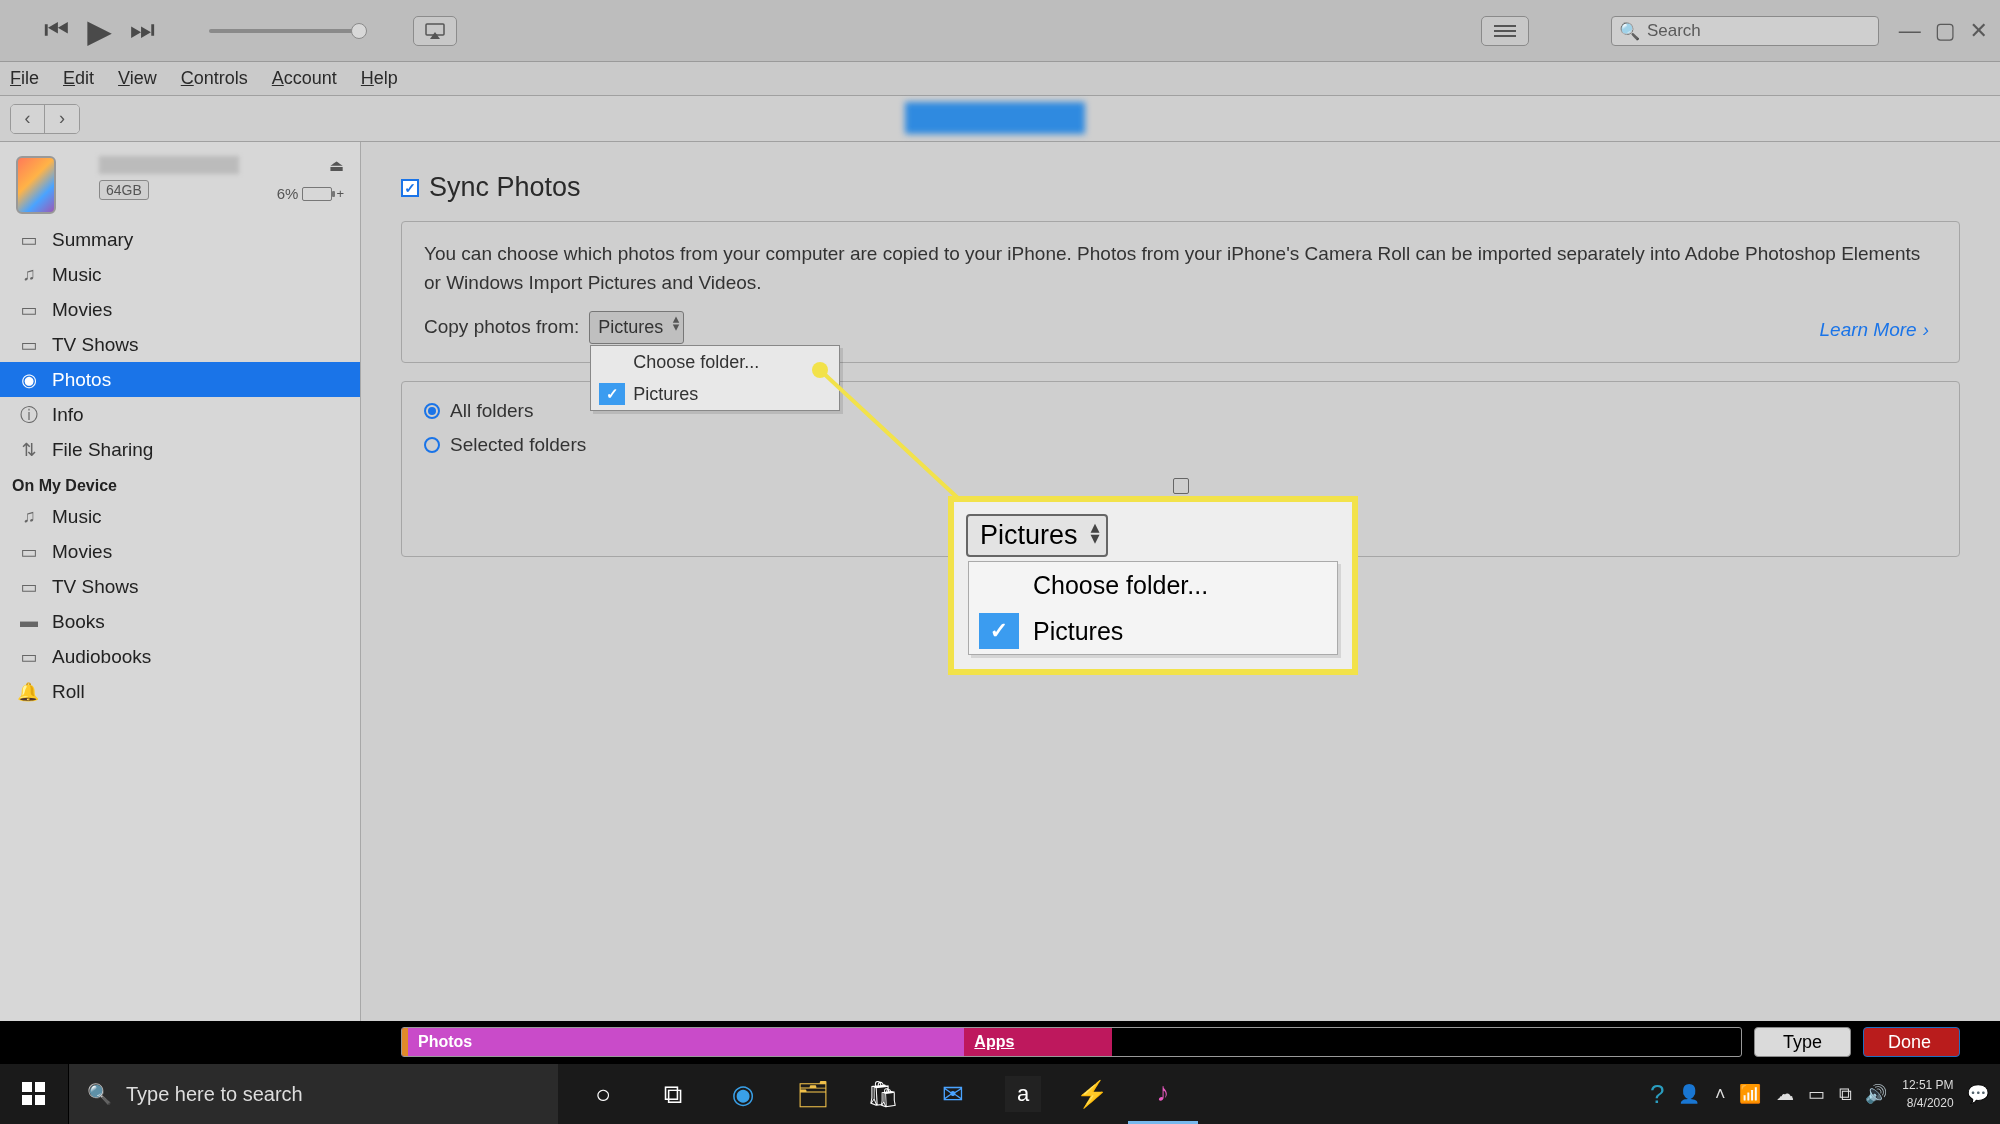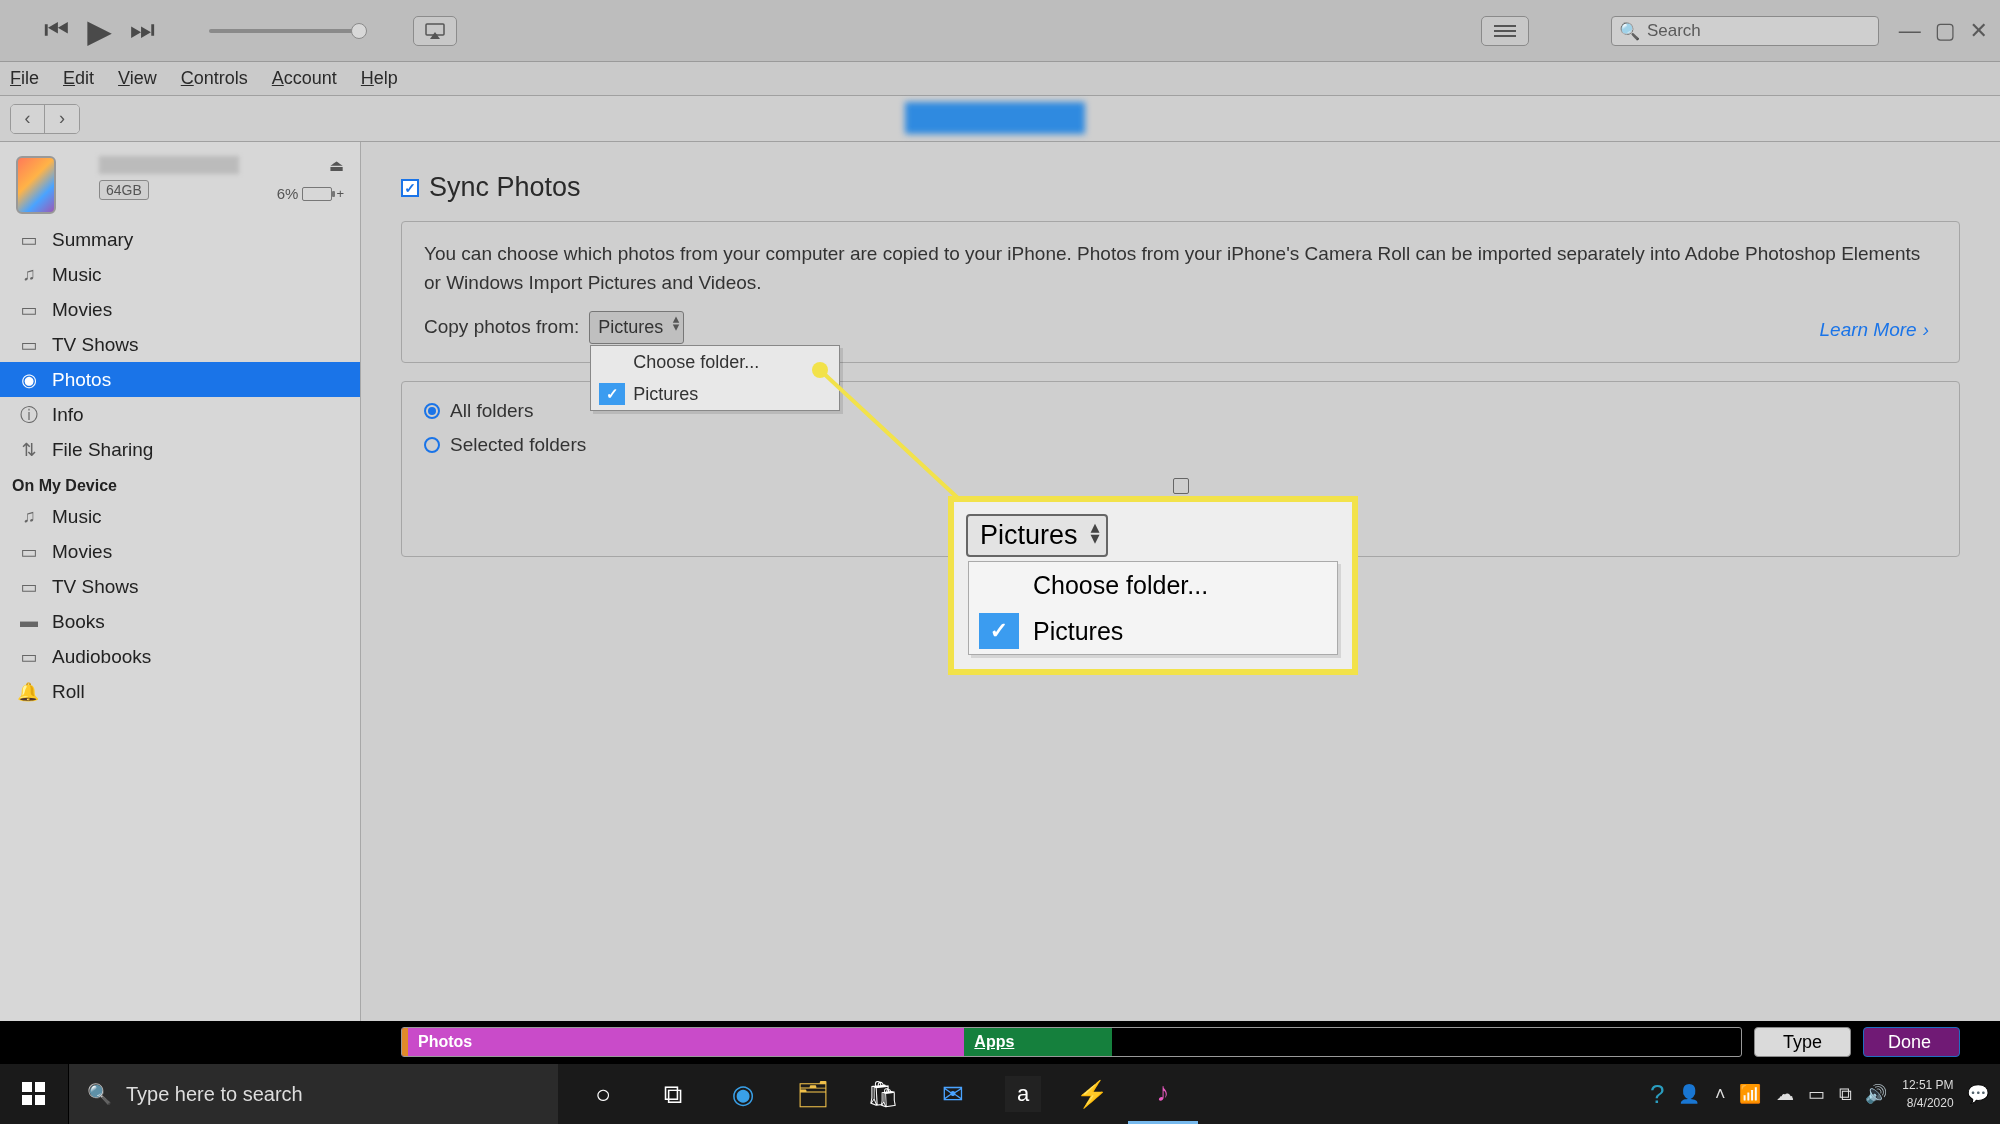--- a/index.html
+++ b/index.html
@@ -66,21 +66,21 @@
 .callout .r{display:flex;align-items:center;height:46px;font-size:25px;padding-left:10px;}
 .callout .r .ck2{width:40px;height:36px;background:#3b9cf0;color:#fff;display:flex;align-items:center;justify-content:center;font-size:22px;font-weight:bold;margin-right:14px;}
 .callout .r.noic{padding-left:64px;}
 
 .ptline{position:absolute;z-index:49;pointer-events:none;}
 
 .bottom{position:absolute;left:361px;right:0;bottom:60px;height:44px;padding:0 40px;display:flex;align-items:center;gap:12px;}
 .storage{flex:1;height:30px;display:flex;border:1px solid #999;border-radius:3px;overflow:hidden;font-size:16px;color:#fff;}
 .seg{display:flex;align-items:center;padding-left:10px;font-weight:600;}
 .btn{height:30px;padding:0 28px;border:1px solid #888;border-radius:4px;background:#dadada;font-size:18px;display:flex;align-items:center;}
-.btn.primary{background:#701a75;color:#fff;border-color:#1f6fc0;padding-left:24px;}
+.btn.primary{background:#b91c1c;color:#fff;border-color:#1f6fc0;padding-left:24px;}
 
 .taskbar{position:absolute;left:0;right:0;bottom:0;height:60px;background:#1a1a1a;display:flex;align-items:center;color:#fff;}
 .start{width:68px;height:60px;display:flex;align-items:center;justify-content:center;}
 .tsearch{flex:0 0 490px;height:60px;background:#2b2b2b;display:flex;align-items:center;gap:14px;padding-left:18px;font-size:20px;color:#ddd;border-left:1px solid #000;}
 .tb-icons{display:flex;align-items:center;gap:0;margin-left:10px;}
 .tb-ic{width:70px;height:60px;display:flex;align-items:center;justify-content:center;font-size:26px;}
 .tb-ic.active{border-bottom:3px solid #76b9ed;}
 .tray{position:absolute;right:0;top:0;height:60px;display:flex;align-items:center;gap:14px;padding-right:10px;color:#ddd;font-size:18px;}
 .tray .clock{text-align:right;font-size:12px;line-height:18px;} 
 </style>
@@ -282,21 +282,21 @@
           <span>Pictures</span>
         </div>
     </div>
   </div>
 
   <div class="bottom">
     <div class="storage">
       <div class="seg" style="background:#c94bc9;width:42%;border-left:6px solid #e08a2a;">
           <span>Photos</span>
         </div>
-      <div class="seg" style="background:#15803d;width:11%;text-decoration:underline;">
+      <div class="seg" style="background:#be185d;width:11%;text-decoration:underline;">
           <span>Apps</span>
         </div>
     </div>
     <div class="btn">
         <span>Type</span>
       </div>
     <div class="btn primary">
         <span>Done</span>
       </div>
   </div>

